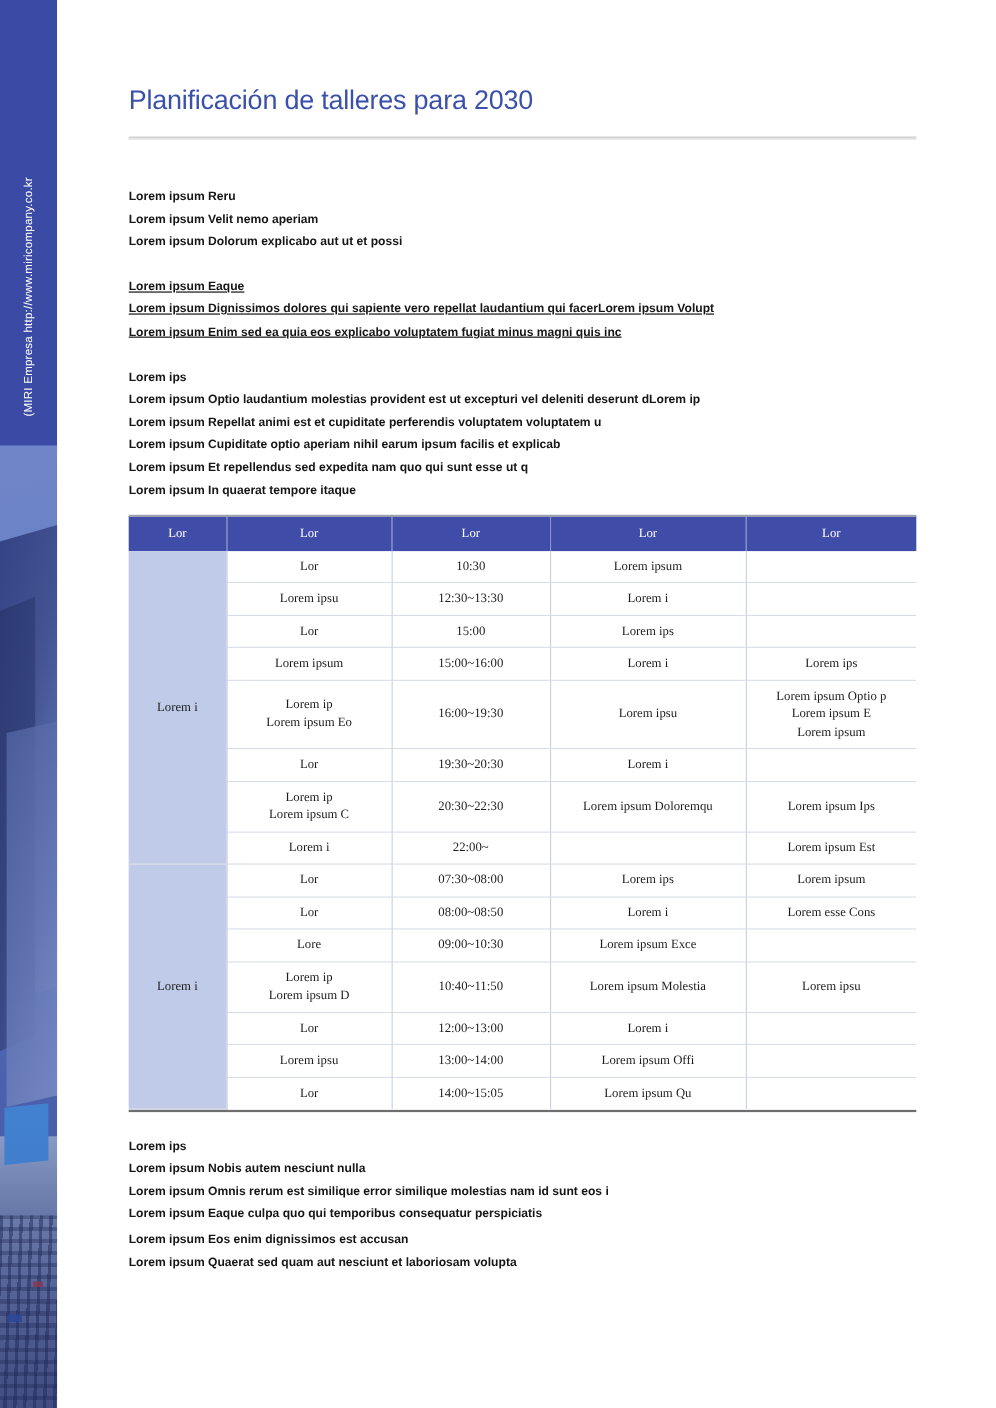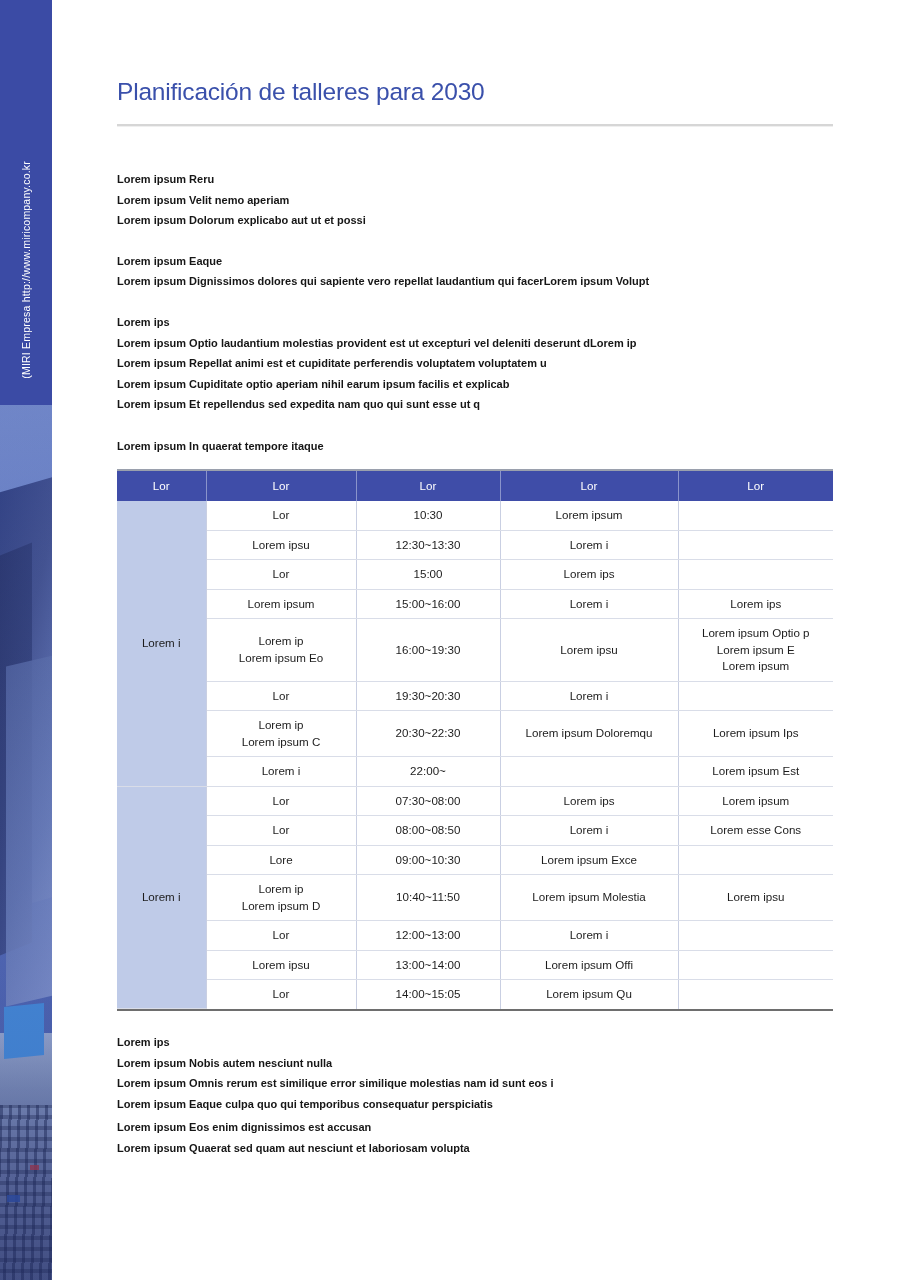--- a/index.html
+++ b/index.html
@@ -141,31 +141,31 @@
   .para-line {
     font-size: 11px;
     font-weight: bold;
     color: #161616;
     line-height: 20.6px;
     white-space: nowrap;
     font-family: "Liberation Sans", sans-serif;
   }
 
   #block1 { margin-top: 42px; }
-  #block2 { margin-top: 20px; }
+  #block2 { margin-top: 20px; text-decoration: underline; }
   #block3 { margin-top: 20px; }
-  #tablecaption { margin-top: 21px; }
+  #tablecaption { }
 
   
   #schedule-table {
     margin-top: 12px;
     width: 716px;
     border-collapse: collapse;
     table-layout: fixed;
-    font-family: Liberation Sans, sans-serif;
+    font-family: Liberation Serif, serif;
   }
   #schedule-table th,
   #schedule-table td {
     font-size: 11.6px;
     font-weight: normal;
     color: #1c1c1c;
     text-align: center;
     vertical-align: middle;
     padding: 6px 4px;
     line-height: 16.5px;
@@ -241,20 +241,21 @@
 
   <div id="block1" class="para-block">
     <div class="para-line">Lorem ipsum Reru</div>
     <div class="para-line">Lorem ipsum Velit nemo aperiam</div>
     <div class="para-line">Lorem ipsum Dolorum explicabo aut ut et possi</div>
   </div>
 
   <div id="block2" class="para-block">
     <div class="para-line">Lorem ipsum Eaque</div>
     <div class="para-line">Lorem ipsum Dignissimos dolores qui sapiente vero repellat laudantium qui facerLorem ipsum Volupt</div>
+    <div class="para-line">Lorem ipsum Enim sed ea quia eos explicabo voluptatem fugiat minus magni quis inc</div>
   </div>
 
   <div id="block3" class="para-block">
     <div class="para-line">Lorem ips</div>
     <div class="para-line">Lorem ipsum Optio laudantium molestias provident est ut excepturi vel deleniti deserunt dLorem ip</div>
     <div class="para-line">Lorem ipsum Repellat animi est et cupiditate perferendis voluptatem voluptatem u</div>
     <div class="para-line">Lorem ipsum Cupiditate optio aperiam nihil earum ipsum facilis et explicab</div>
     <div class="para-line">Lorem ipsum Et repellendus sed expedita nam quo qui sunt esse ut q</div>
   </div>
 

